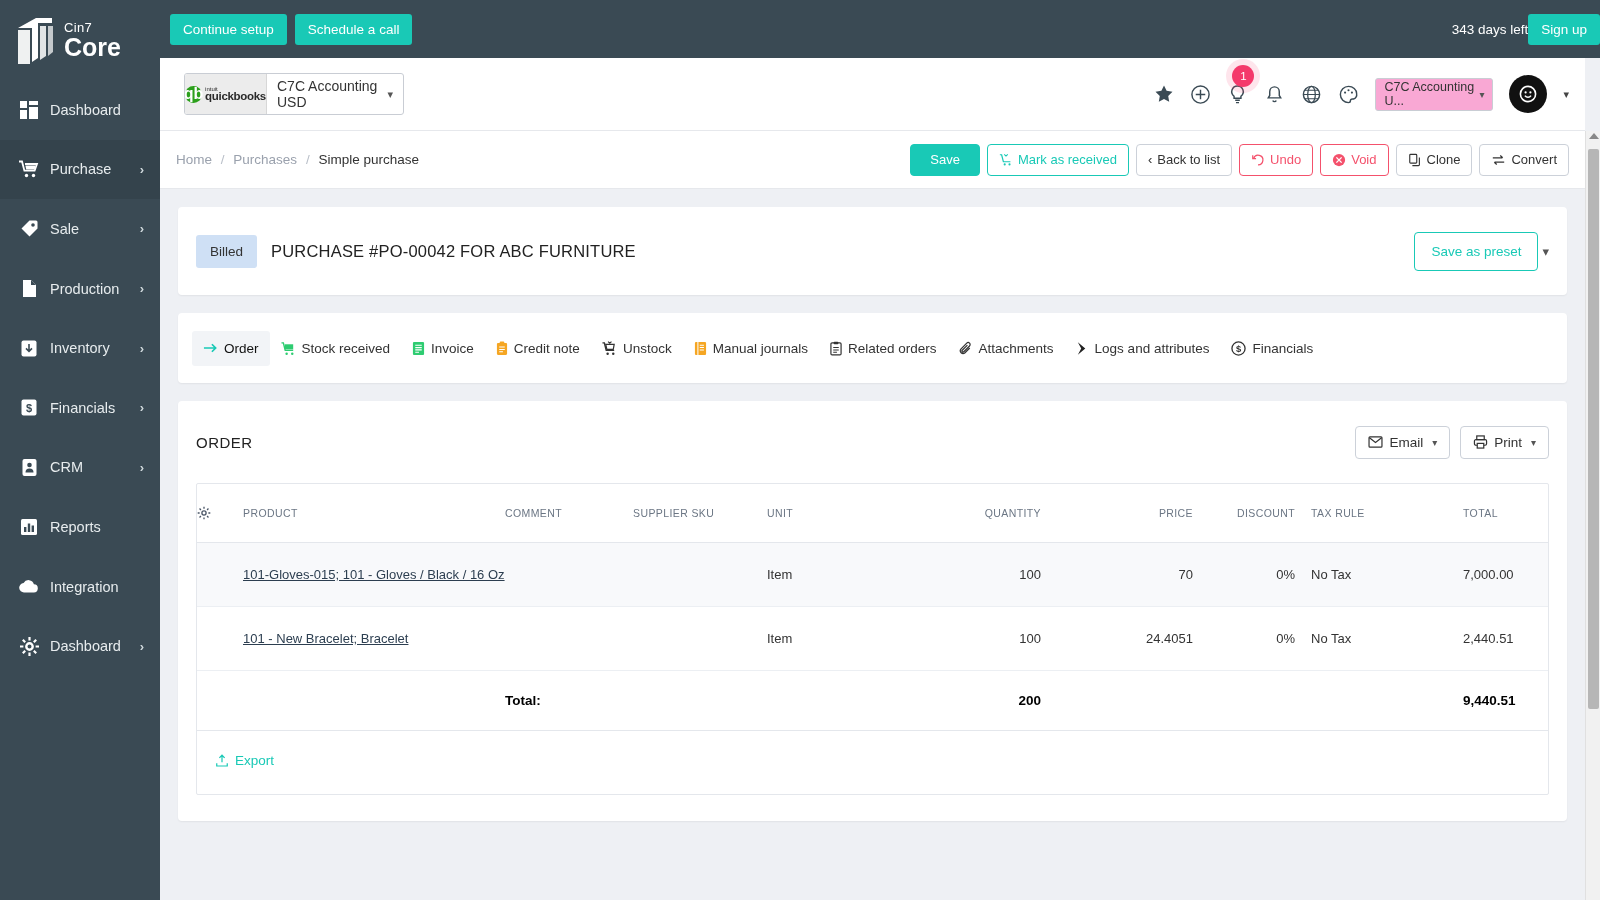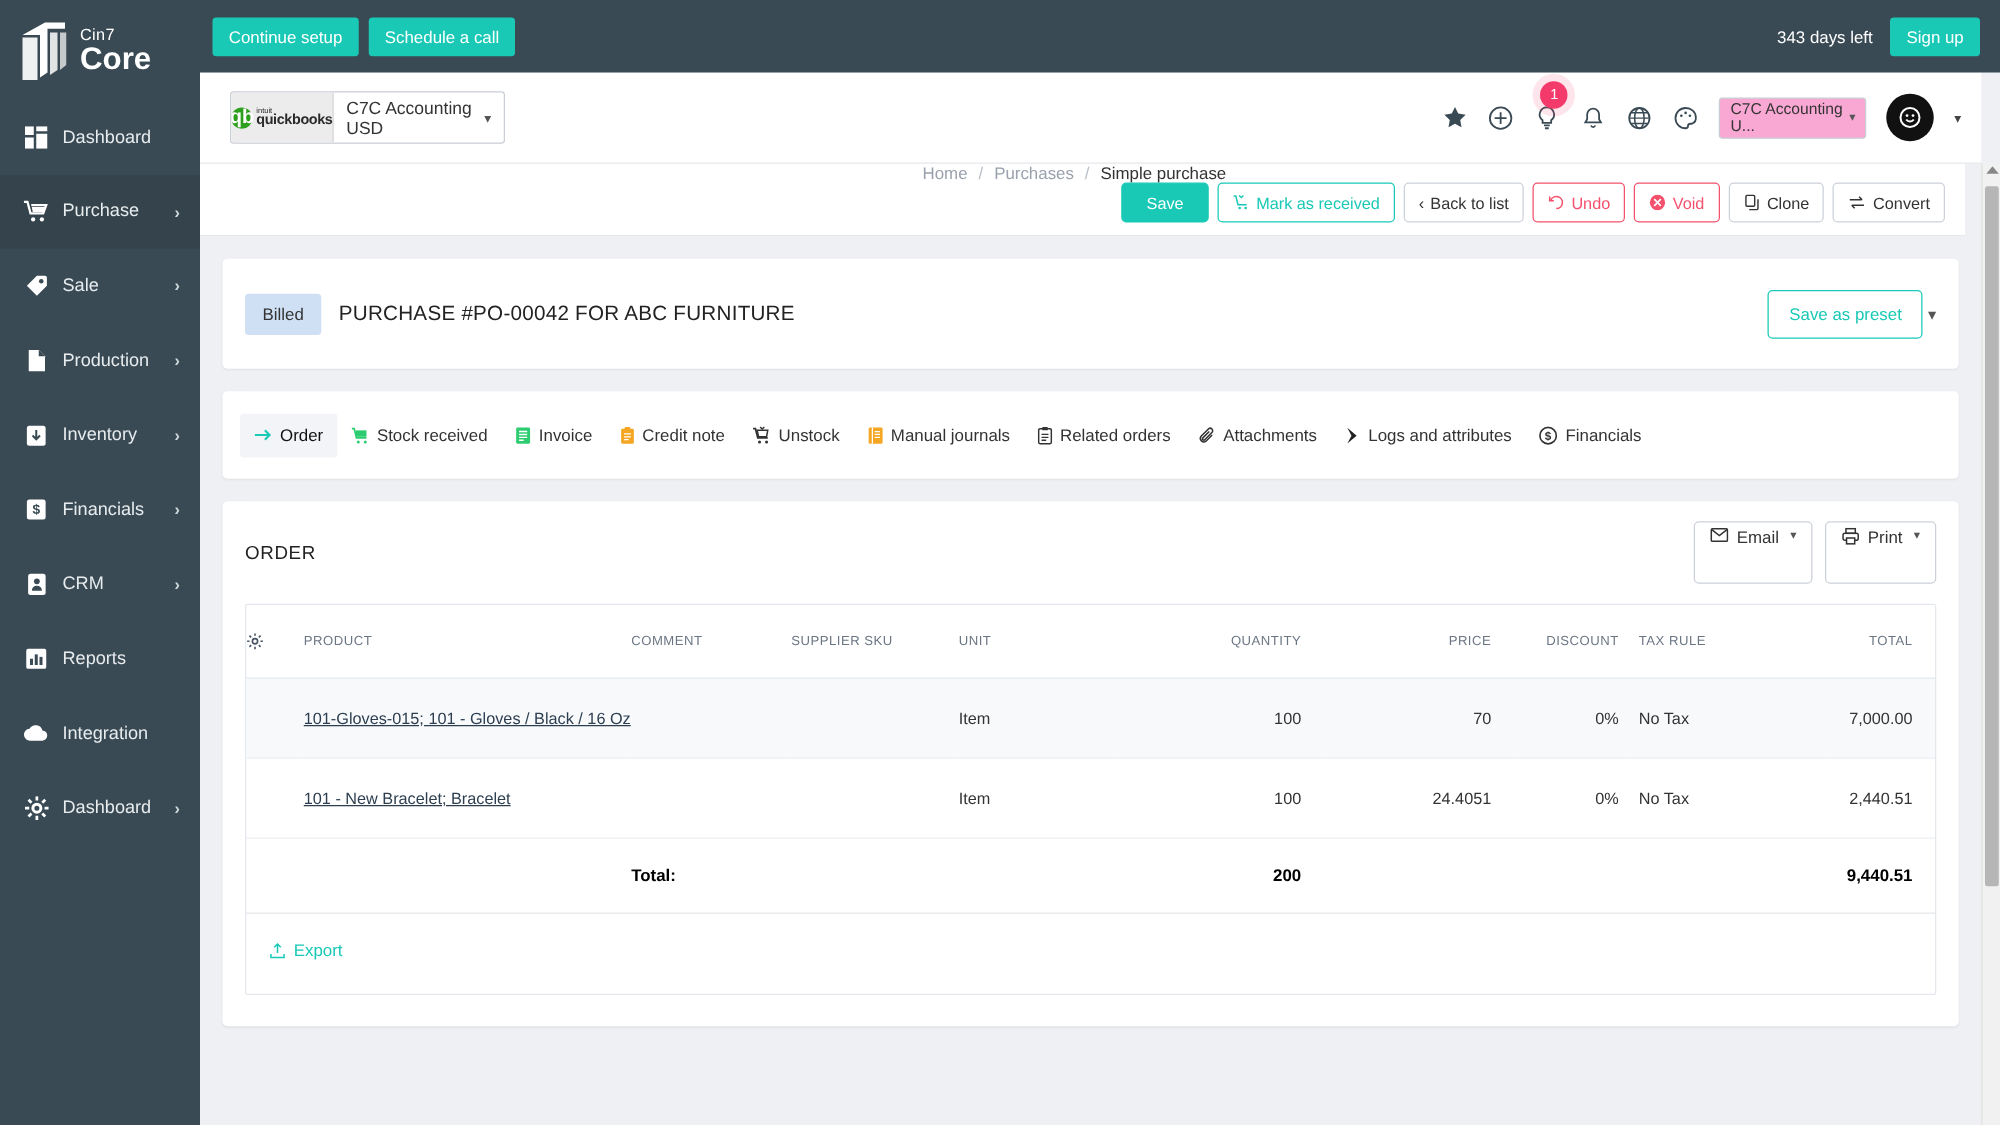--- a/index.html
+++ b/index.html
@@ -37,21 +37,21 @@
   .topbar {
     position: absolute; left: 160px; top: 0; width: 1440px; height: 58px;
     background: #3a4a54; display: flex; align-items: center; padding-left: 10px; z-index: 4;
   }
   .btn-teal {
     background: #19c9b6; color: #fff; border: none; border-radius: 3px;
     font-size: 13.5px; padding: 8px 13px; cursor: pointer;
     font-family: "Liberation Sans", sans-serif;
   }
   .topbar .gap { width: 8px; }
-  .topbar-right { margin-left: auto; display: flex; align-items: center; gap: 14px; padding-right: 16px; }
+  .topbar-right { margin-left: auto; display: flex; align-items: center; gap: 0; }
   .days-left { color: #fff; font-size: 13.5px; }
 
   
   .subbar {
     position: absolute; left: 160px; top: 58px; width: 1425px; height: 73px;
     background: #fff; display: flex; align-items: center; padding: 0 16px;
     border-bottom: 1px solid #e6e8ec; z-index: 3;
   }
   .qb-select {
     display: flex; align-items: center; border: 1px solid #c9cdd4; border-radius: 3px;
@@ -81,22 +81,22 @@
   }
   .acct-select .c { margin-left: auto; font-size: 10px; color:#555; }
   .avatar {
     width: 38px; height: 38px; border-radius: 50%; background: #111; color: #fff;
     display: flex; align-items: center; justify-content: center; font-size: 19px; cursor: pointer;
   }
   .avatar-caret { font-size: 11px; color: #444; cursor: pointer; }
 
   
   .actionbar {
-    position: absolute; left: 147px; top: 131px; width: 1425px; height: 58px; background: #fff;
-    display: flex; align-items: center; padding: 0 16px; border-bottom: 1px solid #e6e8ec; z-index: 2; flex-direction: column;
+    position: absolute; left: 160px; top: 131px; width: 1425px; height: 58px; background: #fff;
+    display: flex; align-items: center; padding: 0 16px; border-bottom: 1px solid #e6e8ec; z-index: 2;
   }
   .crumb { font-size: 13.5px; color: #9aa1ad; }
   .crumb a { color: #9aa1ad; text-decoration: none; cursor: pointer; }
   .crumb .sep { margin: 0 5px; color: #b9bfc8; }
   .crumb .cur { color: #333; }
   .act-right { margin-left: auto; display: flex; align-items: center; gap: 7px; }
   .abtn {
     height: 32px; border-radius: 4px; border: 1px solid #ccd1d9; background: #fff; color: #333;
     font-size: 13px; padding: 0 11px; display: flex; align-items: center; gap: 5px; cursor: pointer;
     font-family: "Liberation Sans", sans-serif; white-space: nowrap;
@@ -129,22 +129,22 @@
     display: flex; align-items: center; gap: 6px; font-size: 13.5px; color: #333;
     padding: 10px 11px; cursor: pointer; white-space: nowrap;
   }
   .tab.active { background: #f2f4f7; border-radius: 3px; color: #111; }
 
   .order-card { min-height: 420px; padding: 0 0 0 0; }
   .order-head { height: 82px; display: flex; align-items: center; padding: 0 18px; }
   .order-title { font-size: 15px; color: #222; letter-spacing: .5px; }
   .order-head-right { margin-left: auto; display: flex; gap: 10px; }
   .ebtn {
-    height: 50px; border: 1px solid #ccd1d9; border-radius: 4px; background: #fff;
-    display: flex; gap: 6px; padding: 4px 12px; font-size: 13.5px;
+    height: 33px; border: 1px solid #ccd1d9; border-radius: 4px; background: #fff;
+    display: flex; align-items: center; gap: 6px; padding: 4px 12px; font-size: 13.5px;
     color: #333; cursor: pointer; font-family: "Liberation Sans", sans-serif;
   }
   .ebtn .cv { font-size: 10px; color: #555; margin-left: 3px; }
 
   .tbl-wrap { margin: 0 18px; border: 1px solid #e4e7ec; border-radius: 2px; }
   table { width: 100%; border-collapse: collapse; }
   thead th {
     font-size: 10.5px; color: #6b7684; font-weight: normal; letter-spacing: .4px;
     padding: 22px 0; text-align: left; border-bottom: 1px solid #e4e7ec;
   }
@@ -152,21 +152,21 @@
   tbody tr.alt td { background: #f8f9fb; }
   .c-gear { width: 46px; text-align: center !important; padding-left: 0; }
   .c-prod { width: 262px; }
   .c-comment { width: 128px; }
   .c-sku { width: 134px; }
   .c-unit { width: 128px; }
   .c-qty { width: 164px; text-align: right !important; padding-right: 18px !important; }
   .c-price { width: 152px; text-align: right !important; padding-right: 18px !important; }
   .c-disc { width: 92px; text-align: right !important; padding-right: 8px !important; }
   .c-tax { width: 160px; padding-left: 8px !important; }
-  .c-total { text-align: right; padding-right: 18px !important; }
+  .c-total { text-align: left; padding-right: 18px !important; }
   .prod-link { color: #2c3e50; text-decoration: underline; cursor: pointer; }
   .totrow td { font-weight: bold; font-size: 13.5px; border-bottom: 1px solid #e4e7ec; padding: 22px 0; }
   .totrow .lbl-cell { padding-left: 0; }
   .export-row { padding: 22px 0 22px 18px; }
   .export-link { color: #19c9b6; font-size: 13.5px; display: inline-flex; align-items: center; gap: 6px; cursor: pointer; }
 
   
   .vscroll {
     position: absolute; right: 0; top: 131px; width: 15px; height: 769px;
     background: #f1f1f1; border-left: 1px solid #e0e0e0; z-index: 6;

